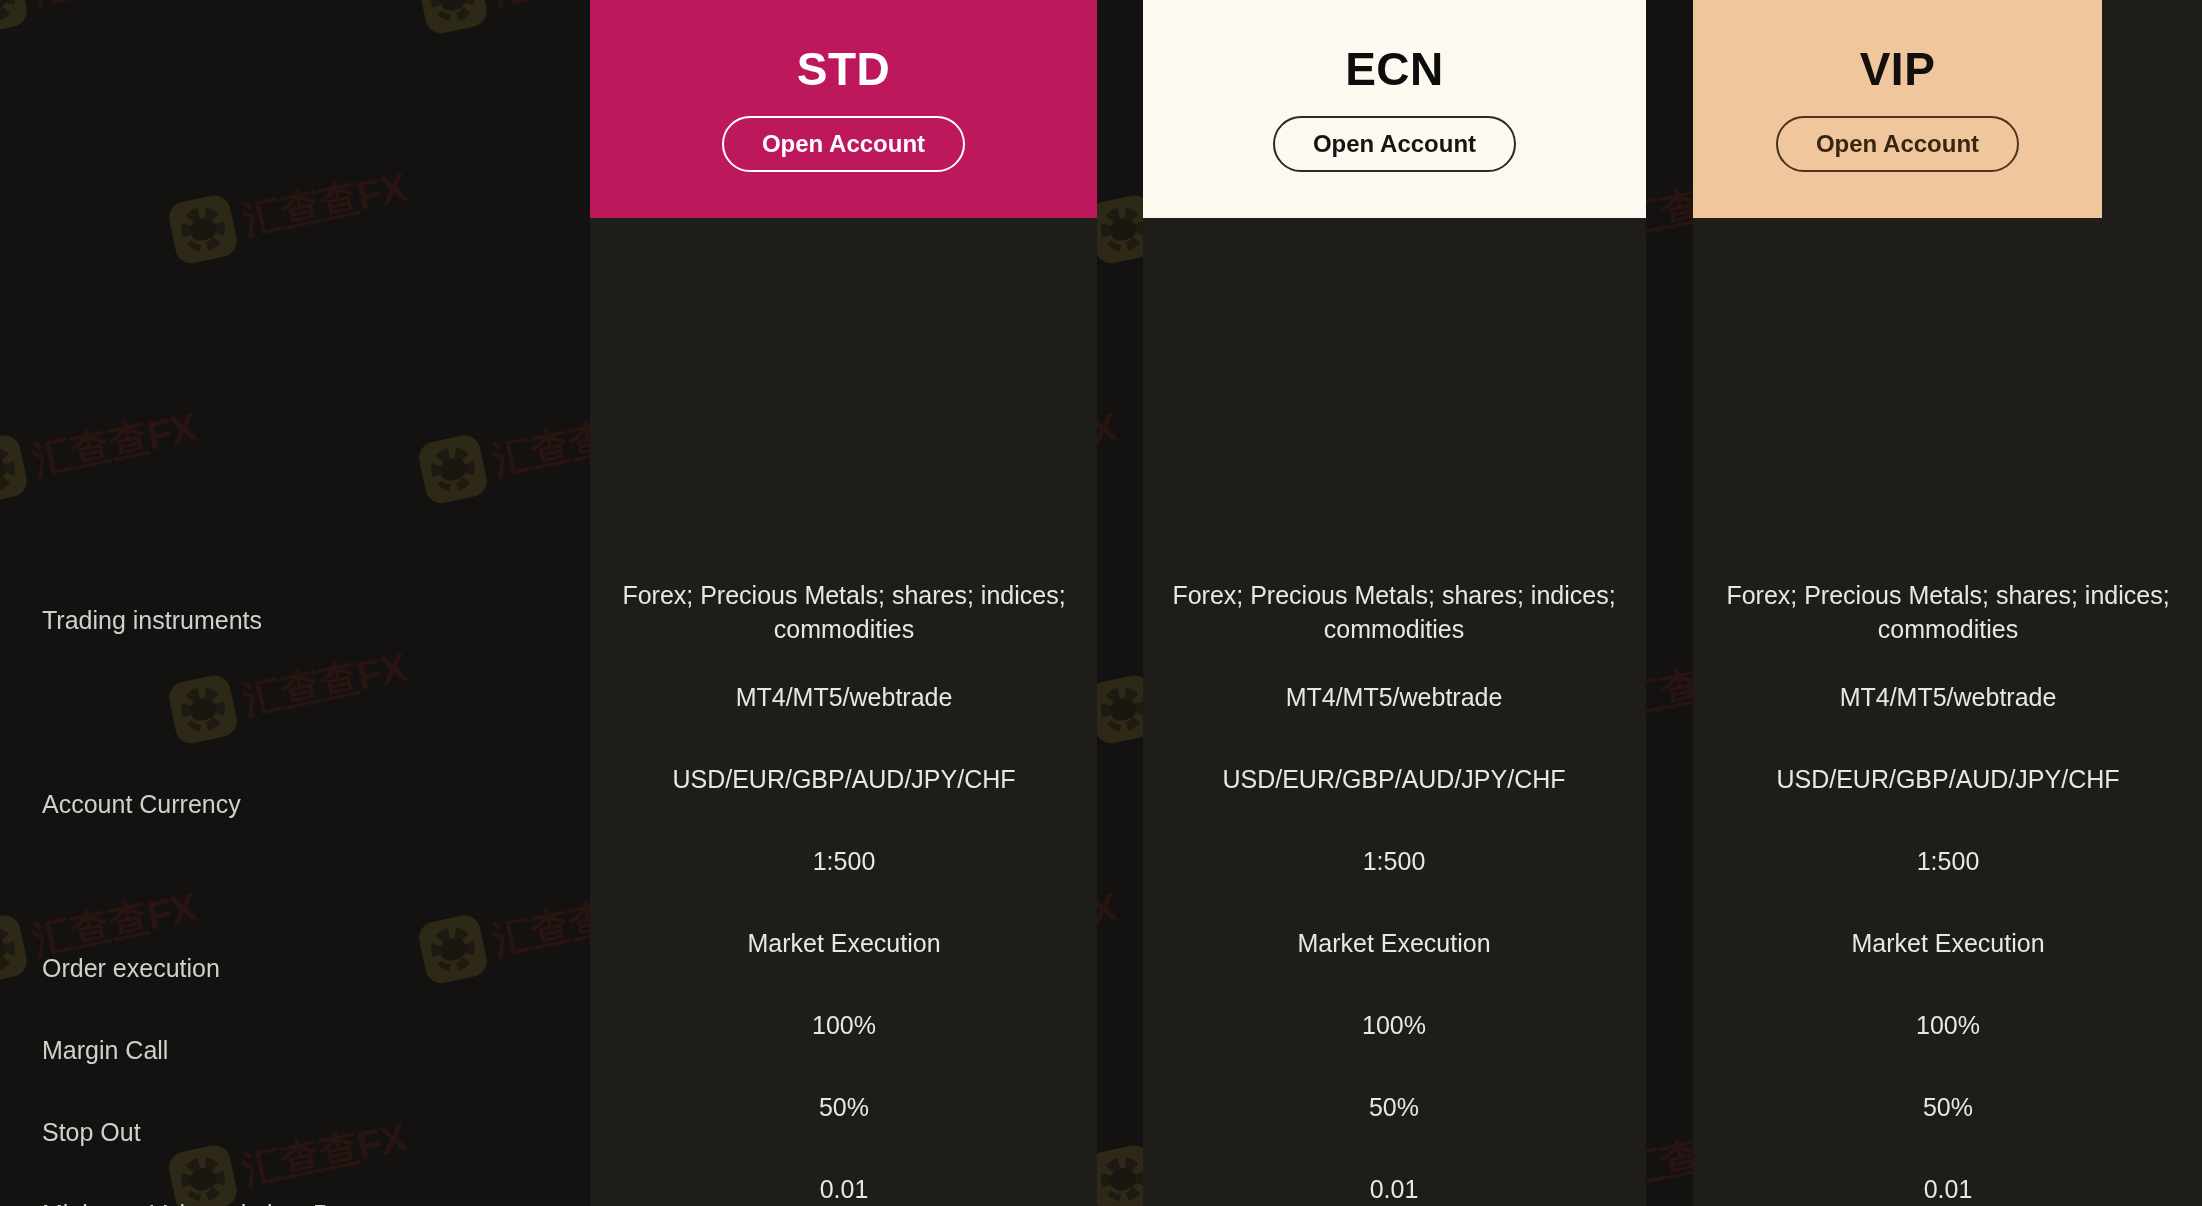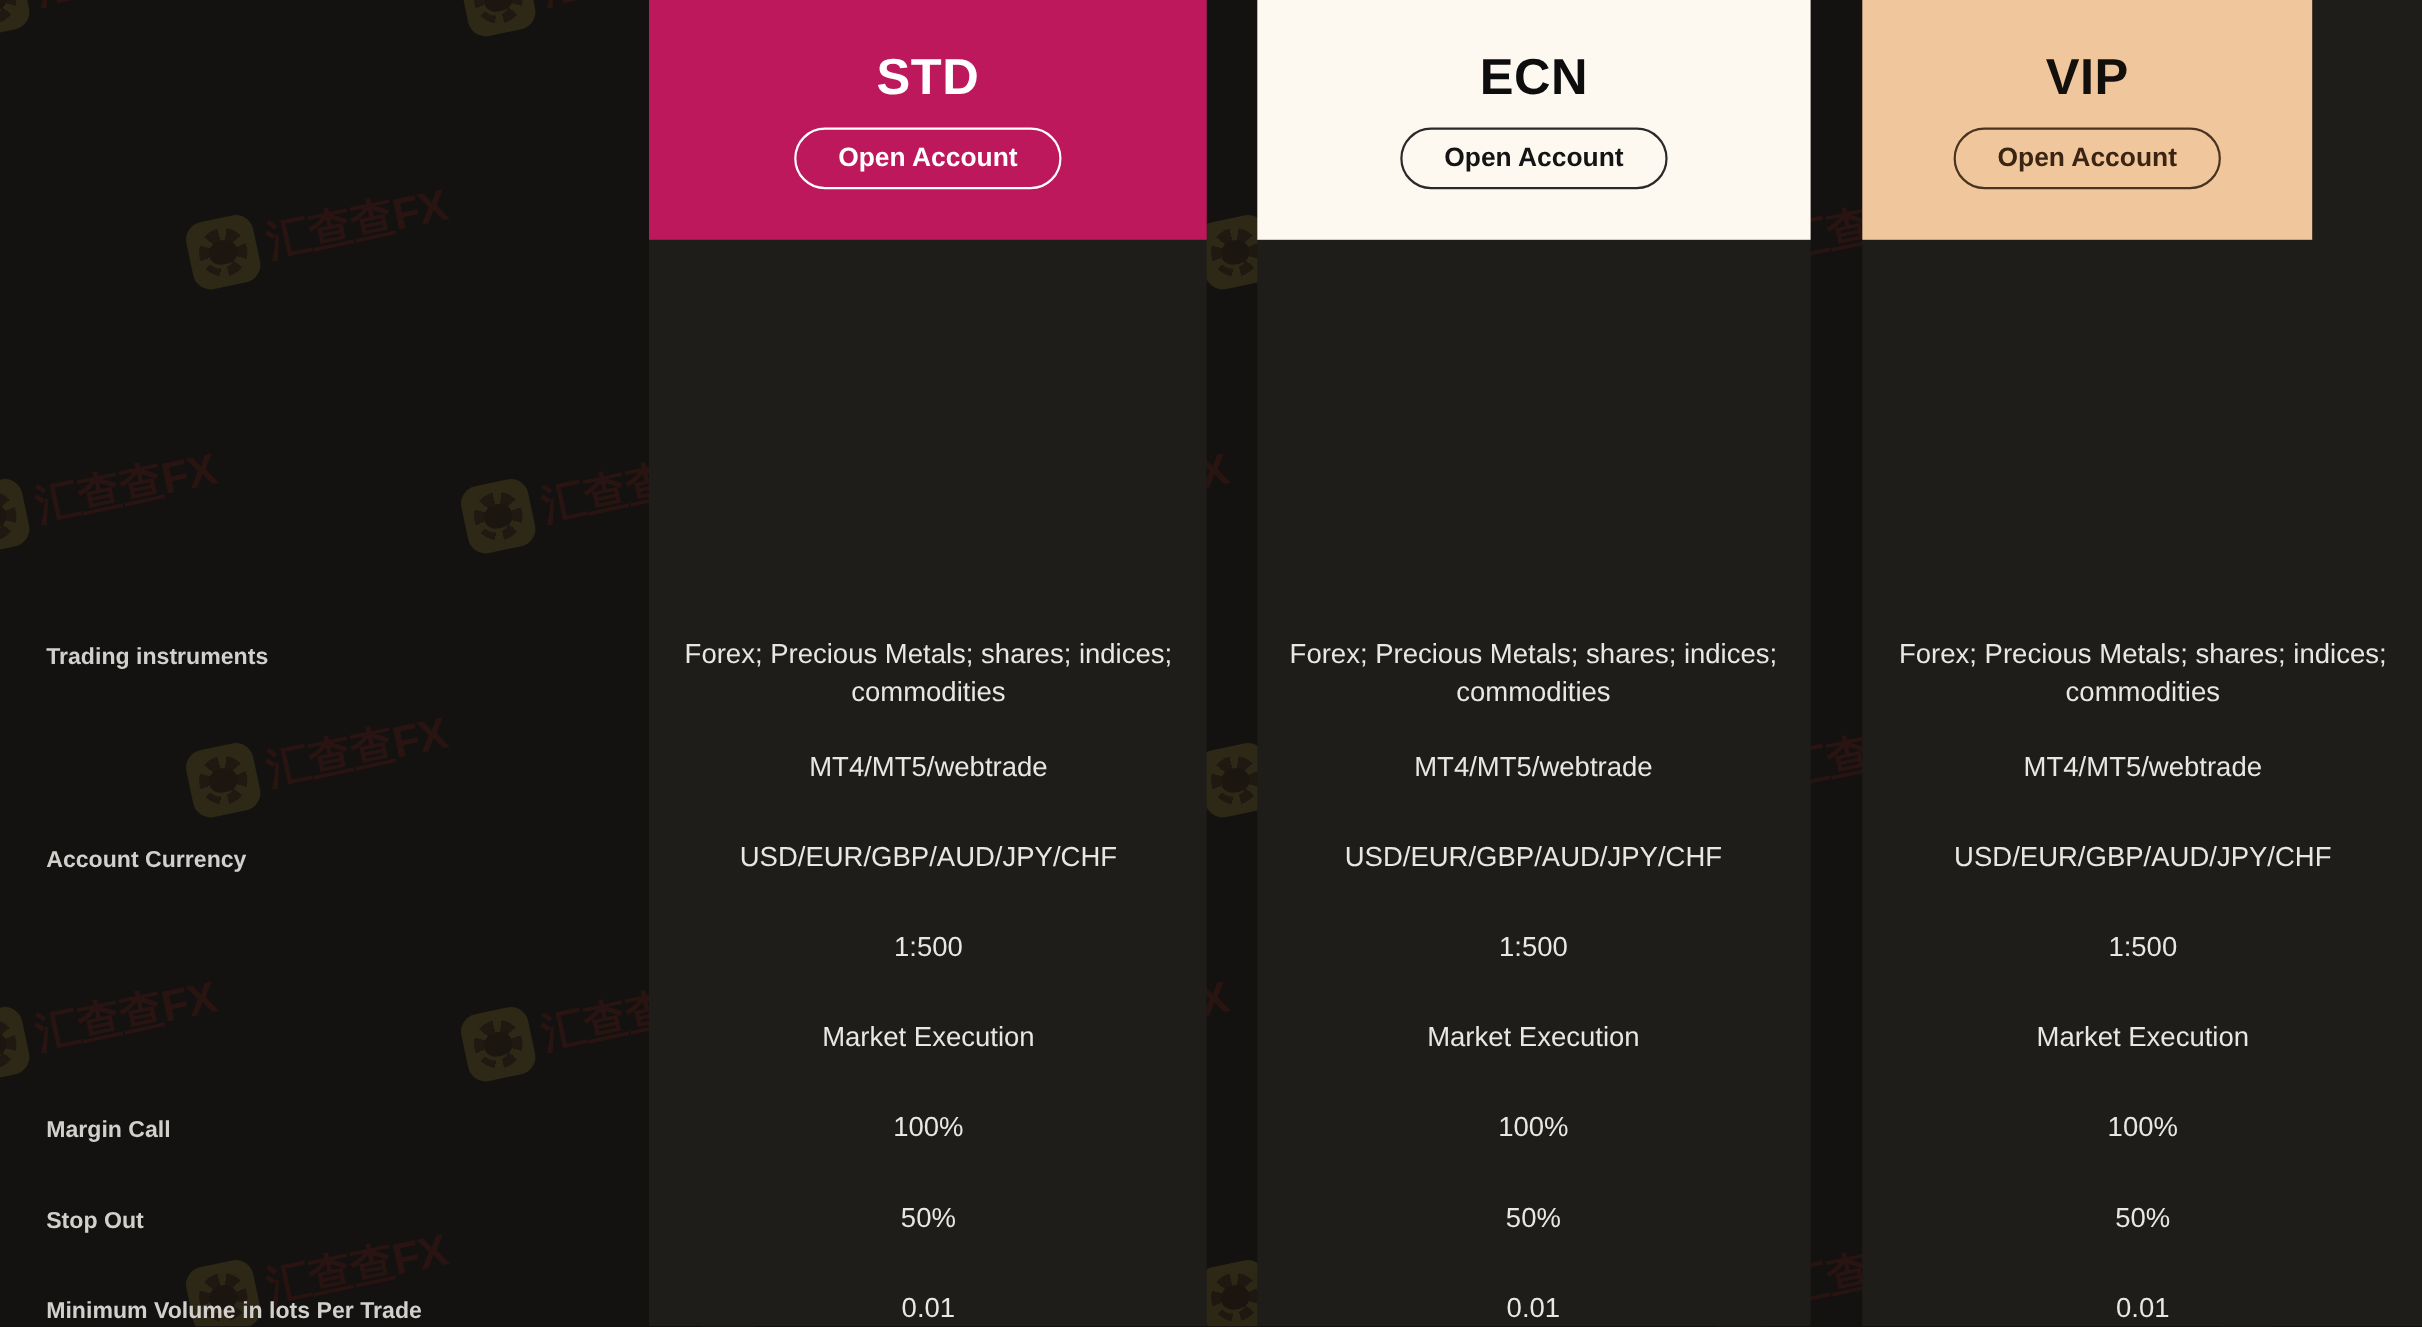--- a/index.html
+++ b/index.html
@@ -121,23 +121,24 @@
   #grid {
     position:absolute;
     left:0; right:0; top:218px; bottom:0;
     z-index:2;
   }
   .cell-label {
     position:absolute;
     left:42px;
     width:380px;
     color:#d2d0cd;
-    font-size:21px;
-    font-weight:700;
+    font-size:25px;
+    font-weight:400;
     line-height:1.3;
+    margin-top:20px;
   }
   .cell-val {
     position:absolute;
     color:#e9e7e4;
     font-size:25px;
     font-weight:400;
     text-align:center;
     line-height:1.35;
   }
 </style>
@@ -305,20 +306,21 @@
       <div class="cell-val" style="width: 470px; left: 609px; top: 463px;">MT4/MT5/webtrade</div>
       <div class="cell-val" style="width: 470px; left: 1159px; top: 463px;">MT4/MT5/webtrade</div>
       <div class="cell-val" style="width: 470px; left: 1713px; top: 463px;">MT4/MT5/webtrade</div>
       <div class="cell-label" style="top: 550px;">Account Currency</div>
       <div class="cell-val" style="width: 470px; left: 609px; top: 545px;">USD/EUR/GBP/AUD/JPY/CHF</div>
       <div class="cell-val" style="width: 470px; left: 1159px; top: 545px;">USD/EUR/GBP/AUD/JPY/CHF</div>
       <div class="cell-val" style="width: 470px; left: 1713px; top: 545px;">USD/EUR/GBP/AUD/JPY/CHF</div>
       <div class="cell-val" style="width: 470px; left: 609px; top: 627px;">1:500</div>
       <div class="cell-val" style="width: 470px; left: 1159px; top: 627px;">1:500</div>
       <div class="cell-val" style="width: 470px; left: 1713px; top: 627px;">1:500</div>
+      <div class="cell-label" style="top: 714px;">Order execution</div>
       <div class="cell-val" style="width: 470px; left: 609px; top: 709px;">Market Execution</div>
       <div class="cell-val" style="width: 470px; left: 1159px; top: 709px;">Market Execution</div>
       <div class="cell-val" style="width: 470px; left: 1713px; top: 709px;">Market Execution</div>
       <div class="cell-label" style="top: 796px;">Margin Call</div>
       <div class="cell-val" style="width: 470px; left: 609px; top: 791px;">100%</div>
       <div class="cell-val" style="width: 470px; left: 1159px; top: 791px;">100%</div>
       <div class="cell-val" style="width: 470px; left: 1713px; top: 791px;">100%</div>
       <div class="cell-label" style="top: 878px;">Stop Out</div>
       <div class="cell-val" style="width: 470px; left: 609px; top: 873px;">50%</div>
       <div class="cell-val" style="width: 470px; left: 1159px; top: 873px;">50%</div>

